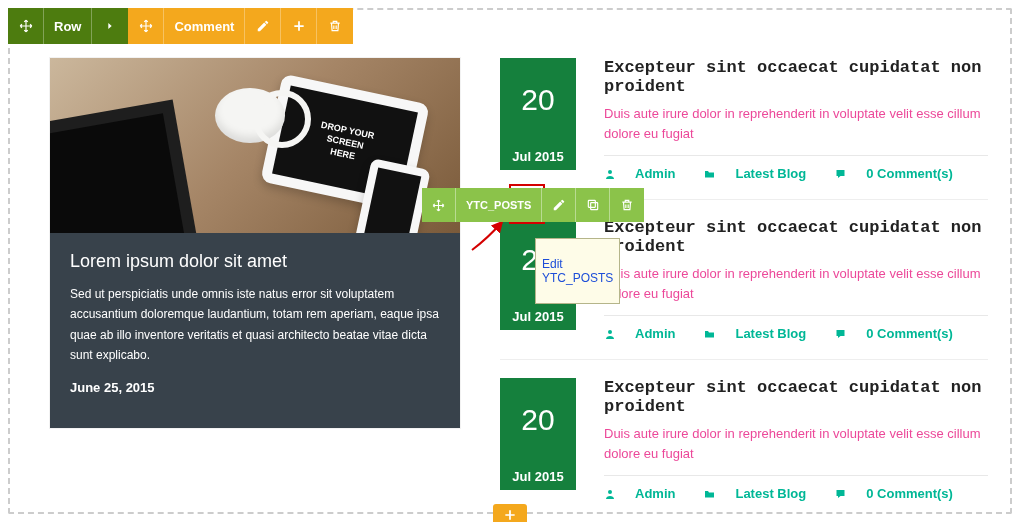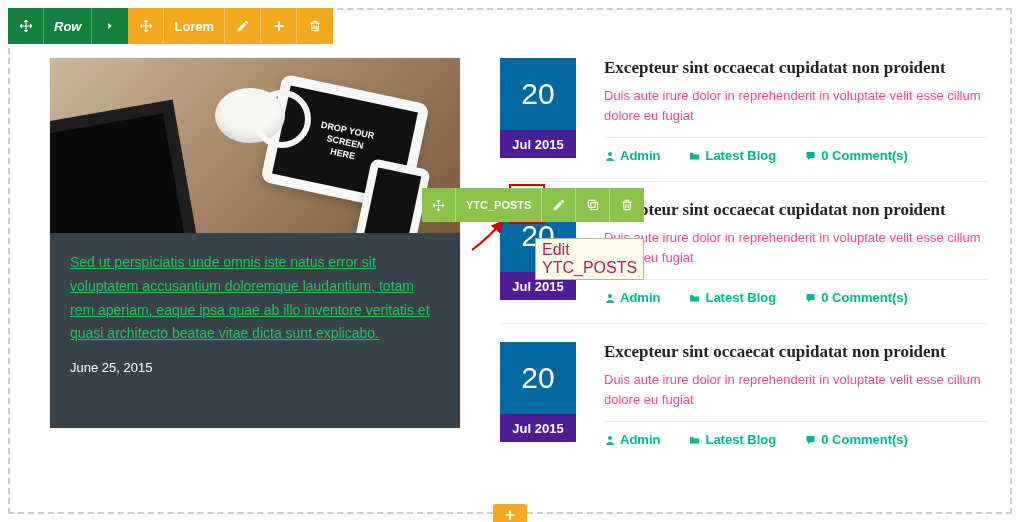--- a/index.html
+++ b/index.html
@@ -1,19 +1,19 @@
 <!DOCTYPE html>
 <html><head>
 <meta charset="utf-8">
 <style>
   * { box-sizing: border-box; margin: 0; padding: 0; }
   body { font-family: Arial, Helvetica, sans-serif; background: #fff; width: 1020px; height: 522px; position: relative; }
   .canvas { position: absolute; left: 8px; top: 8px; right: 8px; bottom: 8px; border: 2px dashed #ccc; border-radius: 2px; }
   .toolbar { position: absolute; left: 8px; top: 8px; display: flex; z-index: 50; }
-  .tb-blue { background: #15803d; display: flex; font-style: italic; }
+  .tb-blue { background: #4d7c0f; display: flex; }
   .tb-orange { background: #f4a81d; display: flex; }
   .tb-btn { height: 36px; display: flex; align-items: center; justify-content: center; color: #fff; font-size: 13px; padding: 0 10px; border-right: 1px solid rgba(255,255,255,0.3); cursor: pointer; }
   .tb-btn:last-child { border-right: none; }
   .tb-icon { width: 36px; padding: 0; }
   .tb-txt { font-weight: bold; }
   .content { position: absolute; left: 50px; right: 32px; top: 58px; bottom: 12px; }
   .title { text-align: center; font-size: 30px; font-weight: bold; color: #222; margin-bottom: 30px; font-family: "Segoe UI", Arial, sans-serif; }
   .cols { display: flex; gap: 40px; }
   .left { width: 410px; position: relative; }
   .card { width: 410px; height: 370px; box-shadow: 0 0 0 1px rgba(0,0,0,0.05); }
@@ -22,42 +22,42 @@
   .card-img .mug { position:absolute; width:70px; height:55px; background:#f5f5f3; border-radius:50%/50%; top:30px; left:165px; box-shadow: inset 0 -6px 8px rgba(0,0,0,0.1); }
   .card-img .mug::after{content:'';position:absolute;width:46px;height:46px;border:6px solid #f5f5f3;border-radius:50%;right:-26px;top:2px;}
   .card-img .laptop { position:absolute; width:230px; height:180px; background:#1e1e1e; transform: rotate(-10deg); left:-90px; top:60px; }
   .card-img .laptop .screen{position:absolute;inset:12px;background:#0a0a0a;color:#fff;font-size:11px;font-weight:bold;padding:30px 12px;line-height:1.4;transform:rotate(0deg);} 
   .card-img .tablet { position:absolute; width:150px; height:110px; background:#f7f7f7; transform: rotate(12deg); right:40px; top:30px; border-radius:10px; box-shadow:0 4px 10px rgba(0,0,0,0.2);}
   .card-img .tablet .tscreen{position:absolute;inset:10px;background:#111;color:#fff;font-size:9px;font-weight:bold;display:flex;align-items:center;justify-content:center;text-align:center;line-height:1.3;}
   .card-img .phone { position:absolute; width:60px; height:110px; background:#f7f7f7; transform: rotate(12deg); right:40px; bottom:-40px; border-radius:8px; box-shadow:0 4px 10px rgba(0,0,0,0.2);}
   .card-img .phone::after{content:'';position:absolute;inset:8px;background:#111;}
   .card-body { background:#38424b; color:#fff; padding:18px 20px 16px; height:195px; }
   .card-body h3 { font-size:18px; font-weight:normal; margin-bottom:12px; font-family:"Segoe UI",Arial,sans-serif;}
-  .card-body p { font-size:14px; line-height:1.7; color:#22c55e; margin-bottom:14px;text-decoration:underline;}
-  .card-body .date { font-size:13px; font-weight:normal; color:#fff;}
+  .card-body p { font-size:12px; line-height:1.7; color:#ffffff; margin-bottom:14px;}
+  .card-body .date { font-size:13px; font-weight:bold; color:#fff;}
   .right { flex:1; }
   .post { display:flex; gap:28px; border-bottom:1px solid #eee; padding-bottom:18px; margin-bottom:18px; }
   .post:last-child{border-bottom:none;margin-bottom:0;padding-bottom:0;}
   .datebox { width:76px; flex-shrink:0; }
-  .day { background:#0369a1; color:#fff; height:72px; display:flex;align-items:center;justify-content:center; font-size:30px; font-weight:300;}
-  .mon { background:#4c1d95; color:#fff; height:28px; display:flex;align-items:center;justify-content:center; font-size:13px; font-weight:bold;}
-  .ptxt h4 { font-size:17px; color:#222; margin-bottom:8px; font-family:Liberation Serif, serif;}
+  .day { background:#15803d; color:#fff; height:84px; display:flex;align-items:center;justify-content:center; font-size:30px; font-weight:300;}
+  .mon { background:#15803d; color:#fff; height:28px; display:flex;align-items:center;justify-content:center; font-size:13px; font-weight:bold;}
+  .ptxt h4 { font-size:17px; color:#222; margin-bottom:8px; font-family:Liberation Mono, monospace;}
   .ptxt p { font-size:13px; color:#ec4899; line-height:1.5; margin-bottom:12px;}
   .ptxt hr { border:none; border-top:1px solid #e8e8e8; margin-bottom:10px;}
   .meta { display:flex; gap:28px; font-size:13px; font-weight:bold;}
-  .meta .mi { display:flex; gap:4px; align-items:center; color:#00b796; }
+  .meta .mi { display:flex; gap:19px; align-items:center; color:#00b796; }
   .meta .mi .lbl{color:#00b796;}
   .ytc-bar { position:absolute; left:372px; top:130px; display:flex; z-index:40;}
   .ytc-green { background:#8bc34a; display:flex; }
   .ytc-btn { height:34px; display:flex; align-items:center; justify-content:center; color:#fff; font-size:12px; padding:0 10px; border-right:1px solid rgba(255,255,255,0.4); cursor:pointer;}
   .ytc-btn:last-child{border-right:none;}
   .ytc-icon{width:34px;padding:0;}
   .ytc-name{font-weight:bold;font-size:11px;}
   .redbox { position:absolute; border:2px solid #d40000; width:36px; height:40px; }
-  .tooltip { position:absolute; background:#fefce8; border:1px solid #b5b58a; font-size:16px; padding:2px 6px; color:#be185d; }
+  .tooltip { position:absolute; background:#fefce8; border:1px solid #b5b58a; font-size:12px; padding:18px 6px; color:#1d4ed8; }
   .arrow { position:absolute; width:40px; height:40px; }
   .arrow svg{width:100%;height:100%;}
   .footer-plus { position:absolute; left:50%; transform:translateX(-50%); bottom:-4px; width:34px; height:22px; background:#f4a81d; border-radius:3px 3px 0 0; display:flex;align-items:center;justify-content:center;color:#fff;z-index:30;}
   svg { display:block; }
 </style>
 </head>
 <body>
 
 <div class="canvas"></div>
 
@@ -74,21 +74,21 @@
           <path d="M8 5l8 7-8 7z"></path>
         </svg>
     </div>
   </div>
   <div class="tb-orange">
     <div class="tb-btn tb-icon">
       <svg width="14" height="14" viewBox="0 0 24 24" fill="none" stroke="#fff" stroke-width="2">
           <path d="M12 2v20M2 12h20M12 2l-3 3M12 2l3 3M12 22l-3-3M12 22l3-3M2 12l3-3M2 12l3 3M22 12l-3-3M22 12l-3 3"></path>
         </svg>
     </div>
-    <div class="tb-btn tb-txt">Lorem</div>
+    <div class="tb-btn tb-txt">Comment</div>
     <div class="tb-btn tb-icon">
       <svg width="14" height="14" viewBox="0 0 24 24" fill="#fff">
           <path d="M3 17.25V21h3.75L17.81 9.94l-3.75-3.75L3 17.25zM20.71 7.04a1 1 0 0 0 0-1.41l-2.34-2.34a1 1 0 0 0-1.41 0l-1.83 1.83 3.75 3.75 1.83-1.83z"></path>
         </svg>
     </div>
     <div class="tb-btn tb-icon">
       <svg width="14" height="14" viewBox="0 0 24 24" fill="none" stroke="#fff" stroke-width="3">
           <path d="M12 4v16M4 12h16"></path>
         </svg>
     </div>
@@ -114,20 +114,21 @@
             </div>
           <div class="tablet">
               <div class="tscreen" style="white-space:pre-line;">DROP YOUR
 SCREEN
 HERE</div>
             </div>
           <div class="mug"></div>
           <div class="phone"></div>
         </div>
         <div class="card-body">
+          <h3>Lorem ipsum dolor sit amet</h3>
           <p>Sed ut perspiciatis unde omnis iste natus error sit voluptatem accusantium doloremque laudantium, totam rem aperiam, eaque ipsa quae ab illo inventore veritatis et quasi architecto beatae vitae dicta sunt explicabo.</p>
           <div class="date">June 25, 2015</div>
         </div>
       </div>
 
       <div class="ytc-bar">
         <div class="ytc-green">
           <div class="ytc-btn ytc-icon">
             <svg width="13" height="13" viewBox="0 0 24 24" fill="none" stroke="#fff" stroke-width="2">
                 <path d="M12 2v20M2 12h20M12 2l-3 3M12 2l3 3M12 22l-3-3M12 22l3-3M2 12l3-3M2 12l3 3M22 12l-3-3M22 12l-3 3"></path>

